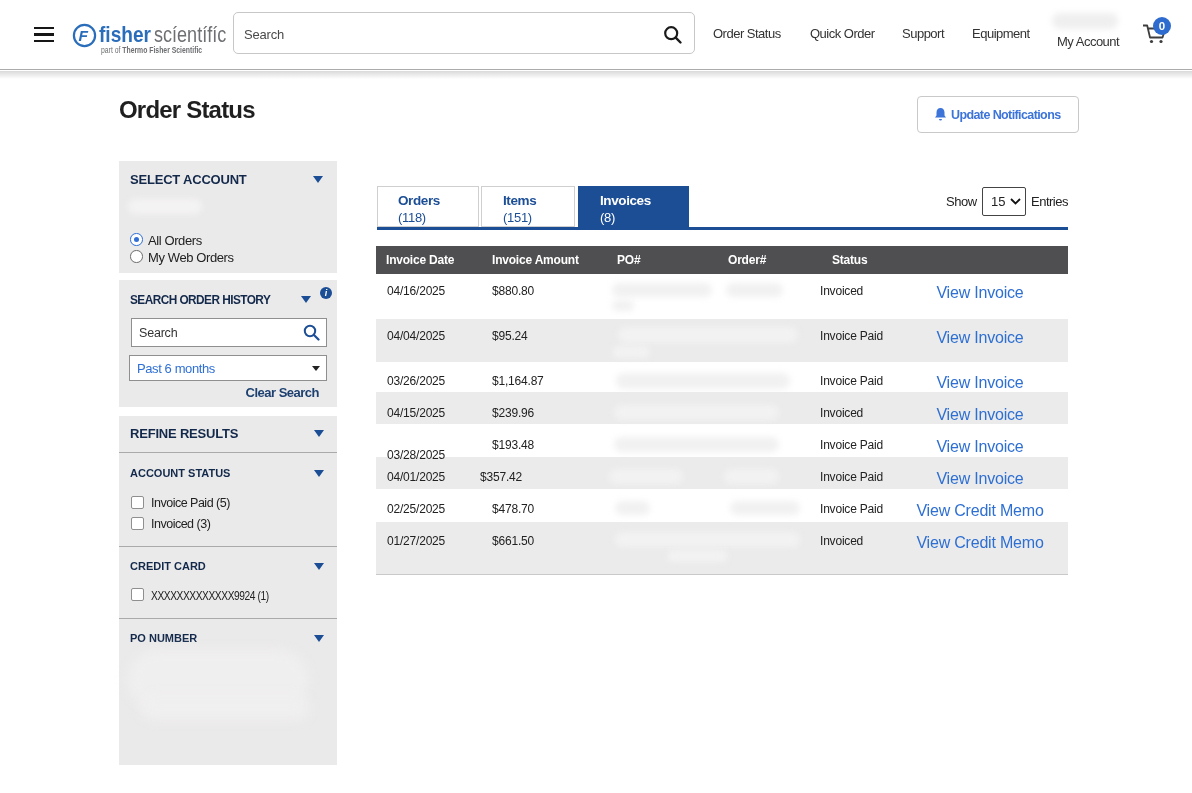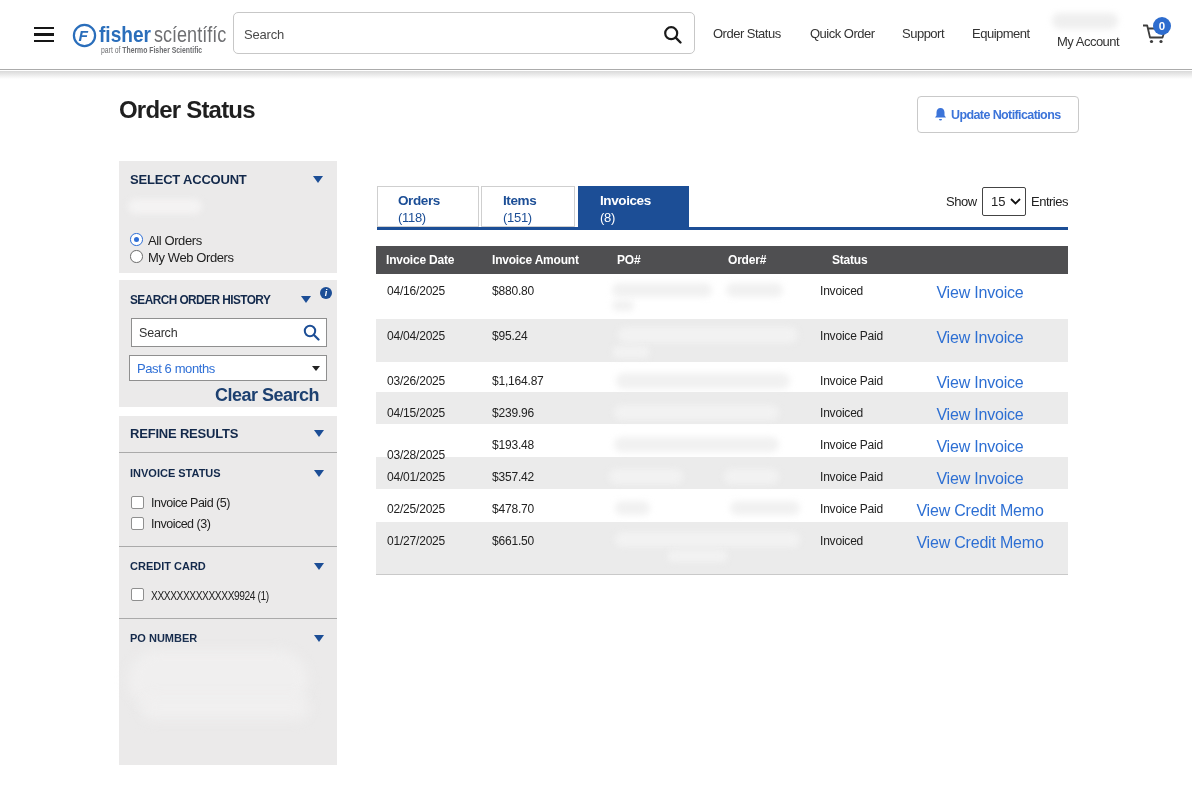--- a/index.html
+++ b/index.html
@@ -82,28 +82,28 @@
 <div class="abs" style="left:320px;top:287px;width:12px;height:12px;border-radius:50%;background:#1c4e96;color:#fff;font-size:9px;font-weight:bold;text-align:center;line-height:12px;font-style:italic;">i</div>
 <div class="abs" style="left:131px;top:318px;width:196px;height:29px;border:1px solid #8f8f8f;background:#fff;"></div>
 <div class="abs" style="left:139px;top:326px;font-size:12.5px;letter-spacing:-0.2px;color:#333;">Search</div>
 <svg class="abs" style="left:303px;top:324px;" width="17" height="17" viewBox="0 0 17 17">
   <circle cx="7" cy="7" r="5.2" fill="none" stroke="#1c4e96" stroke-width="2"></circle>
   <line x1="11" y1="11" x2="15.5" y2="15.5" stroke="#1c4e96" stroke-width="2.2" stroke-linecap="round"></line>
 </svg>
 <div class="abs" style="left:129px;top:355px;width:198px;height:26px;border:1px solid #8f8f8f;background:#fff;"></div>
 <div class="abs" style="left:137px;top:361px;font-size:13px;letter-spacing:-0.4px;color:#2e6fd6;">Past 6 months</div>
 <div class="abs" style="left:312px;top:365.5px;width:0;height:0;border-left:4px solid transparent;border-right:4px solid transparent;border-top:5px solid #222;"></div>
-<div class="abs" style="left:0px;top:385px;width:319px;font-size:18px;font-weight:bold;letter-spacing:-0.5px;color:#1d4070;text-align:right;">Clear Search</div>
+<div class="abs" style="left:0px;top:385px;width:319px;font-size:13px;font-weight:bold;letter-spacing:-0.5px;color:#1d4070;text-align:right;">Clear Search</div>
 
 <div class="abs" style="left:119px;top:416px;width:218px;height:349px;background:#ebeaea;"></div>
 <div class="abs" style="left:130px;top:426px;font-size:13px;font-weight:bold;color:#13294b;letter-spacing:-0.2px;">REFINE RESULTS</div>
 <div class="tri" style="left:314px;top:430px;"></div>
 <div class="sep" style="top:452px;"></div>
 
-<div class="abs hdr-sm" style="left:130px;top:467px;">INVOICE STATUS</div>
+<div class="abs hdr-sm" style="left:130px;top:467px;">ACCOUNT STATUS</div>
 <div class="tri" style="left:314px;top:470px;"></div>
 <div class="cb" style="left:131px;top:496px;"></div>
 <div class="lbl" style="left:151px;top:496px;">Invoice Paid (5)</div>
 <div class="cb" style="left:131px;top:517px;"></div>
 <div class="lbl" style="left:151px;top:517px;">Invoiced (3)</div>
 <div class="sep" style="top:546px;"></div>
 
 <div class="abs hdr-sm" style="left:130px;top:560px;">CREDIT CARD</div>
 <div class="tri" style="left:314px;top:563px;"></div>
 <div class="cb" style="left:131px;top:588px;"></div>
@@ -174,21 +174,21 @@
 <div class="link" style="left:980px;top:406px;">View Invoice</div>
 <div class="blob" style="left:614px;top:405px;width:165px;height:15px;background:#f2f2f2;"></div>
 
 <div class="cell" style="left:387px;top:448px;text-align:center;">03/28/2025</div>
 <div class="cell" style="left:492px;top:438px;">$193.48</div>
 <div class="cell" style="left:820px;top:438px;">Invoice Paid</div>
 <div class="link" style="left:980px;top:438px;">View Invoice</div>
 <div class="blob" style="left:614px;top:437px;width:165px;height:15px;background:#f1f1f1;"></div>
 
 <div class="cell" style="left:387px;top:470px;">04/01/2025</div>
-<div class="cell" style="left:492px;top:470px;">$357.42</div>
+<div class="cell" style="left:480px;top:470px;">$357.42</div>
 <div class="cell" style="left:820px;top:470px;">Invoice Paid</div>
 <div class="link" style="left:980px;top:470px;">View Invoice</div>
 <div class="blob" style="left:609px;top:469px;width:74px;height:15px;background:#f2f2f2;"></div>
 <div class="blob" style="left:724px;top:469px;width:55px;height:15px;background:#f2f2f2;"></div>
 
 <div class="cell" style="left:387px;top:502px;">02/25/2025</div>
 <div class="cell" style="left:492px;top:502px;">$478.70</div>
 <div class="cell" style="left:820px;top:502px;">Invoice Paid</div>
 <div class="link" style="left:980px;top:502px;">View Credit Memo</div>
 <div class="blob" style="left:615px;top:501px;width:35px;height:14px;background:#f1f1f1;"></div>

